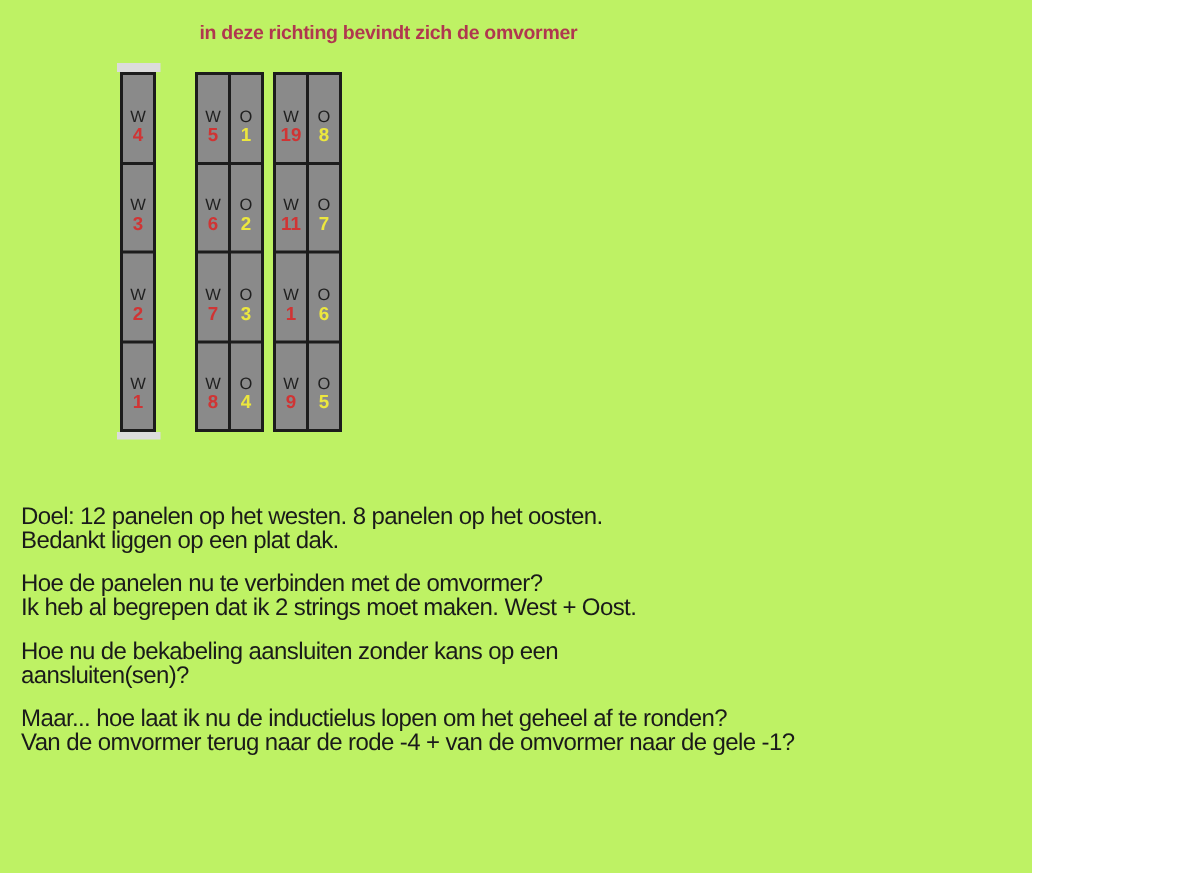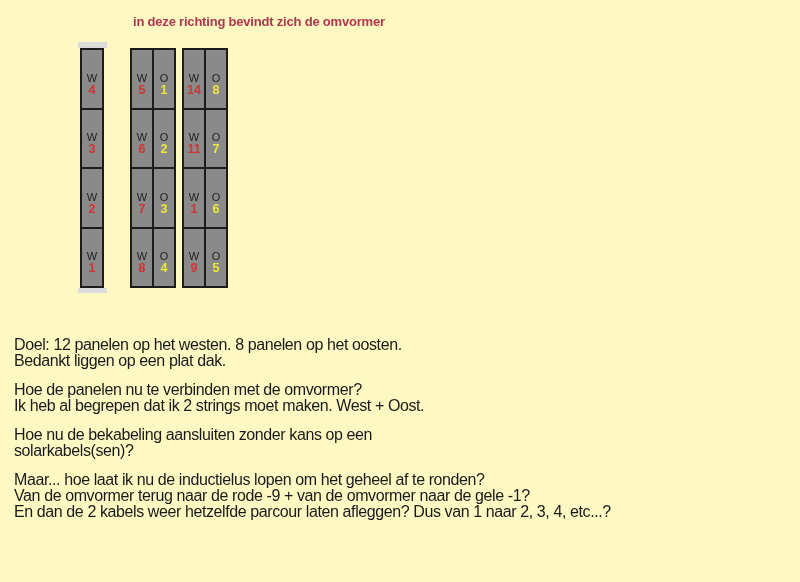--- a/index.html
+++ b/index.html
@@ -1,16 +1,16 @@
 <!DOCTYPE html>
 <html style="--title-red: #b0374f; --red-text: #b64049; --text: #1a1a1a; --panel-fill: #8a8a8a; --panel-border: #1c1c1c; --letter: #1f1f1f; --west-number: #d03434; --east-number: #ece73e; --cap: #dcdcdc;"><head>
 <meta charset="utf-8">
 <style>
   html,body{margin:0;padding:0;background:#fff;}
-  .page{position:relative;width:800px;height:582px;background:#fef9c3;
+  .page{position:relative;width:688px;height:582px;background:#bef264;
         font-family:"Liberation Sans",sans-serif;overflow:hidden;}
 
   .title{position:absolute;left:133px;top:14px;font-size:13px;font-weight:bold;
          letter-spacing:-0.2px;color:var(--title-red,#b0374f);white-space:nowrap;}
 
   .cap{position:absolute;left:78px;width:29px;background:var(--cap,#dcdcdc);}
   .cap-top{top:42px;height:6px;}
   .cap-bottom{top:288px;height:5px;}
 
   .pgroup{position:absolute;top:48px;display:flex;}
@@ -102,21 +102,21 @@
         <div class="pcell east">
           <span class="pletter">O</span>
           <span class="pnum">4</span>
         </div>
       </div>
     </div>
   <div class="pgroup g3">
       <div class="pcol">
         <div class="pcell west">
           <span class="pletter">W</span>
-          <span class="pnum">14</span>
+          <span class="pnum">19</span>
         </div>
         <div class="pcell west">
           <span class="pletter">W</span>
           <span class="pnum">11</span>
         </div>
         <div class="pcell west">
           <span class="pletter">W</span>
           <span class="pnum">1</span>
         </div>
         <div class="pcell west">
@@ -148,21 +148,20 @@
       <div class="para">
         <div class="tline">Doel: 12 panelen op het westen. 8 panelen op het oosten.</div>
         <div class="tline">Bedankt liggen op een plat dak.</div>
       </div>
       <div class="para">
         <div class="tline">Hoe de panelen nu te verbinden met de omvormer?</div>
         <div class="tline">Ik heb al begrepen dat ik 2 strings moet maken. West + Oost.</div>
       </div>
       <div class="para">
         <div class="tline">Hoe nu de bekabeling aansluiten zonder kans op een</div>
-        <div class="tline">solarkabels(sen)?</div>
+        <div class="tline">aansluiten(sen)?</div>
       </div>
       <div class="para">
         <div class="tline">Maar... hoe laat ik nu de inductielus lopen om het geheel af te ronden?</div>
-        <div class="tline">Van de omvormer terug naar de rode -9 + van de omvormer naar de gele -1?</div>
-        <div class="tline">En dan de 2 kabels weer hetzelfde parcour laten afleggen? Dus van 1 naar 2, 3, 4, etc...?</div>
+        <div class="tline">Van de omvormer terug naar de rode -4 + van de omvormer naar de gele -1?</div>
       </div>
     </div>
 </div>
 
 </body></html>

